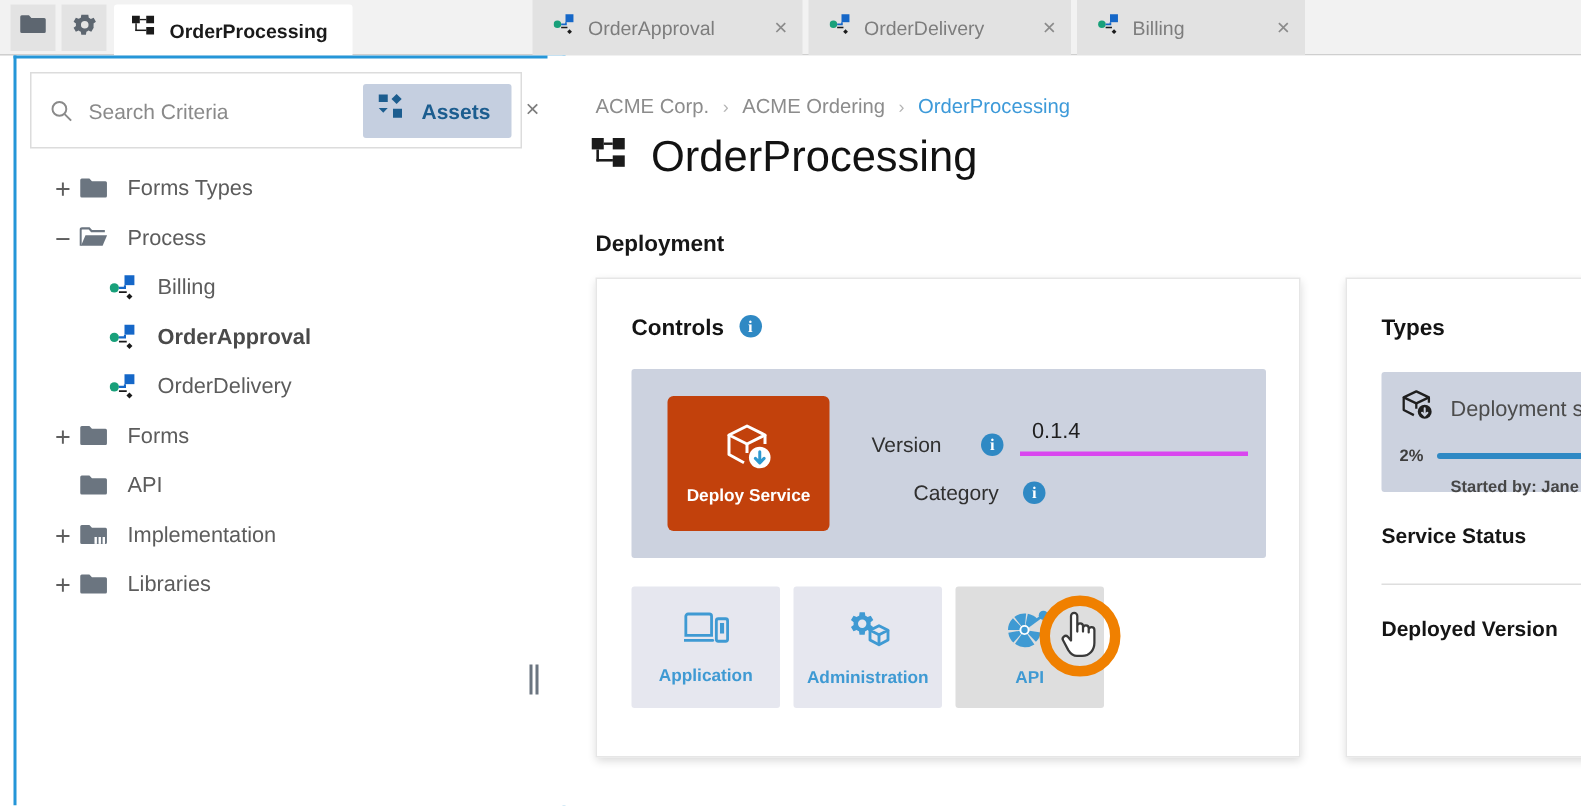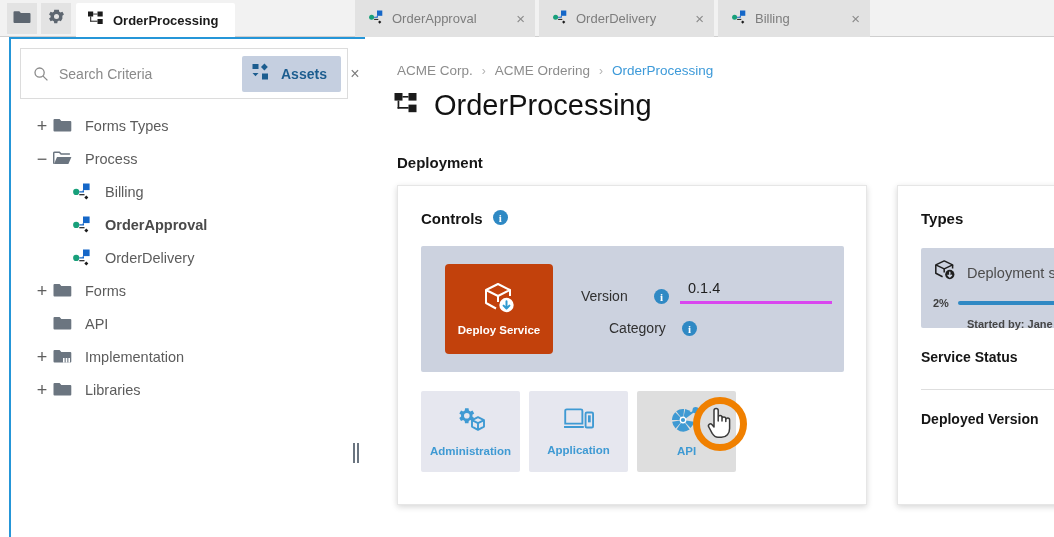--- a/index.html
+++ b/index.html
@@ -770,40 +770,40 @@
           <span class="field-label">Category</span>
           <span class="info-dot">i</span>
         </div>
 
       </div>
 
       <div class="tiles">
 
         <div class="tile">
           <span>
+            <svg width="30" height="26" viewBox="0 0 32 26">
+              <path d="M1.3 3.2 a1.6 1.6 0 0 1 1.6-1.6 H18 a1.6 1.6 0 0 1 1.6 1.6 V16.8 H1.3 Z" stroke="#3f9ad3" stroke-width="2" fill="none"></path>
+              <path d="M0.5 20.4 H20.4" stroke="#3f9ad3" stroke-width="2" fill="none" stroke-linecap="round"></path>
+              <rect x="23" y="5" width="8" height="16" rx="1.4" stroke="#3f9ad3" stroke-width="2" fill="none"></rect>
+              <rect x="25.6" y="8" width="2.9" height="7.5" fill="#3f9ad3"></rect>
+            </svg>
+          </span>
+          <span>Application</span>
+        </div>
+
+        <div class="tile">
+          <span>
             <svg width="30" height="28" viewBox="0 0 30 28">
               <path fill="#3f9ad3" d="M16.4 10.6a6.6 6.6 0 0 0 0-1.8l1.8-1.4-1.7-2.9-2.1.9a6.6 6.6 0 0 0-1.5-.9l-.35-2.3H9.1l-.35 2.3a6.6 6.6 0 0 0-1.6.9l-2.1-.9L3.3 7.4l1.8 1.4a6.6 6.6 0 0 0 0 1.8L3.3 12l1.7 2.9 2.1-.9c.46.37.97.67 1.55.9l.35 2.3h3.45l.35-2.3c.55-.2 1.05-.5 1.5-.88l2.1.9 1.7-2.9ZM10.8 12.6a2.8 2.8 0 1 1 0-5.6 2.8 2.8 0 0 1 0 5.6Z"></path>
               <path d="M22 11.2 L28 14.2 L22 17.2 L16 14.2 Z" stroke="#3f9ad3" stroke-width="1.9" fill="none" stroke-linejoin="round"></path>
               <path d="M16 14.2 V20.6 L22 23.8 L28 20.6 V14.2" stroke="#3f9ad3" stroke-width="1.9" fill="none" stroke-linejoin="round"></path>
               <path d="M22 17.2 V23.8" stroke="#3f9ad3" stroke-width="1.9" fill="none"></path>
             </svg>
           </span>
           <span>Administration</span>
-        </div>
-
-        <div class="tile">
-          <span>
-            <svg width="30" height="26" viewBox="0 0 32 26">
-              <path d="M1.3 3.2 a1.6 1.6 0 0 1 1.6-1.6 H18 a1.6 1.6 0 0 1 1.6 1.6 V16.8 H1.3 Z" stroke="#3f9ad3" stroke-width="2" fill="none"></path>
-              <path d="M0.5 20.4 H20.4" stroke="#3f9ad3" stroke-width="2" fill="none" stroke-linecap="round"></path>
-              <rect x="23" y="5" width="8" height="16" rx="1.4" stroke="#3f9ad3" stroke-width="2" fill="none"></rect>
-              <rect x="25.6" y="8" width="2.9" height="7.5" fill="#3f9ad3"></rect>
-            </svg>
-          </span>
-          <span>Application</span>
         </div>
 
         <div class="tile hover">
           <span>
             <svg width="32" height="28" viewBox="0 0 32 28">
               <path d="M12 14 m-11 0 a11 11 0 0 1 3.3-7.8 L12 14 Z" fill="#3f9ad3"></path>
               <path d="M12 14 L5.2 5.3 a11 11 0 0 1 7.9-2.3 L12 14 Z" fill="#3f9ad3"></path>
               <path d="M12 14 L14.2 3.1 a11 11 0 0 1 6.2 3.3 L12 14 Z" fill="#3f9ad3"></path>
               <path d="M12 14 L1.2 15.8 a11 11 0 0 0 3.4 6.6 L12 14 Z" fill="#3f9ad3"></path>
               <path d="M12 14 L5.7 23.2 a11 11 0 0 0 12.9 0.4 L12 14 Z" fill="#3f9ad3"></path>

